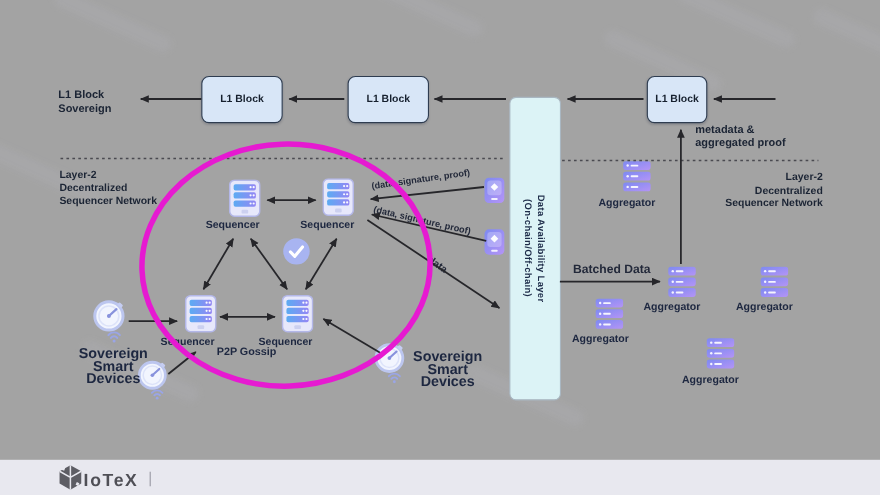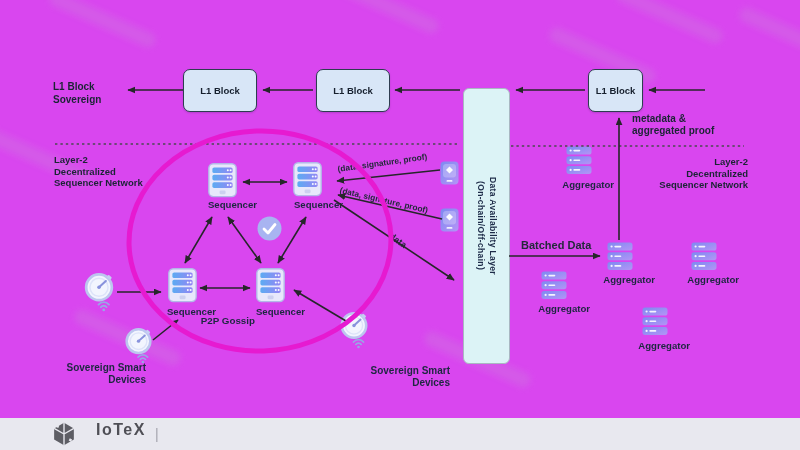--- a/index.html
+++ b/index.html
@@ -1,37 +1,37 @@
 <!DOCTYPE html>
 <html><head>
 <meta charset="utf-8">
 <style>
   html,body{margin:0;padding:0;background:#ffffff;}
   .canvas{position:relative;width:800px;height:450px;overflow:hidden;
-          background:#d946ef;font-family:"Liberation Sans",sans-serif;color:#1b2434;}
+          background:#a3a3a3;font-family:"Liberation Sans",sans-serif;color:#1b2434;}
   .wm{position:absolute;width:115px;height:15px;border-radius:8px;
       background:rgba(185,185,200,0.16);filter:blur(3px);transform:rotate(24deg);pointer-events:none;}
   .lbl{position:absolute;font-weight:bold;color:#1b2434;}
   .lbl .ln{display:block;}
   .l1box{position:absolute;width:72px;height:41px;background:#d8e6f7;border:1.6px solid #2e3c50;
          border-radius:7px;display:flex;align-items:center;justify-content:center;
          font-weight:bold;font-size:9.5px;color:#16202e;box-shadow:0 1px 2px rgba(20,30,50,.18);}
   .da-box{position:absolute;left:463px;top:88px;width:45px;height:274px;background:#dcf3f6;
           border:1.2px solid #a9b7c2;border-radius:6px;writing-mode:vertical-rl;
           display:flex;flex-direction:column;justify-content:center;align-items:center;
           font-weight:bold;font-size:8.6px;color:#1e2c49;letter-spacing:.3px;}
   .da-box .ln{display:block;text-align:center;margin:1px;}
-  .node-lbl{position:absolute;width:70px;text-align:right;font-weight:bold;font-size:9.6px;color:#1d2740;}
-  .sov-lbl{position:absolute;width:86px;text-align:right;font-weight:bold;font-size:10px;line-height:11.5px;color:#1d2740;margin-top:47px;}
+  .node-lbl{position:absolute;width:70px;text-align:left;font-weight:bold;font-size:9.6px;color:#1d2740;}
+  .sov-lbl{position:absolute;width:86px;text-align:center;font-weight:bold;font-size:13px;line-height:11.5px;color:#1d2740;}
   .arrow-lbl{position:absolute;font-weight:bold;font-size:8.3px;color:#23293a;white-space:nowrap;transform-origin:left top;}
   .icon{position:absolute;}
   .overlay{position:absolute;left:0;top:0;pointer-events:none;}
   .footer{position:absolute;left:0;bottom:0;width:800px;height:32px;background:#e8e8ef;
           display:flex;align-items:center;padding-left:52px;box-sizing:border-box;}
-  .footer .brand{display:flex;align-items:flex-start;gap:20px;}
+  .footer .brand{display:flex;align-items:flex-end;gap:0;}
   .iotex-txt{font-size:16px;font-weight:bold;color:#4f4f56;letter-spacing:1.5px;}
   .sep{color:#a3a3ad;font-size:14px;margin:0 9px;}
   .w3b-txt{font-size:11.5px;font-weight:bold;color:#5a5a62;letter-spacing:.3px;}
 </style>
 </head>
 <body>
 
 <div class="canvas">
 
   <svg width="0" height="0" style="position:absolute">

